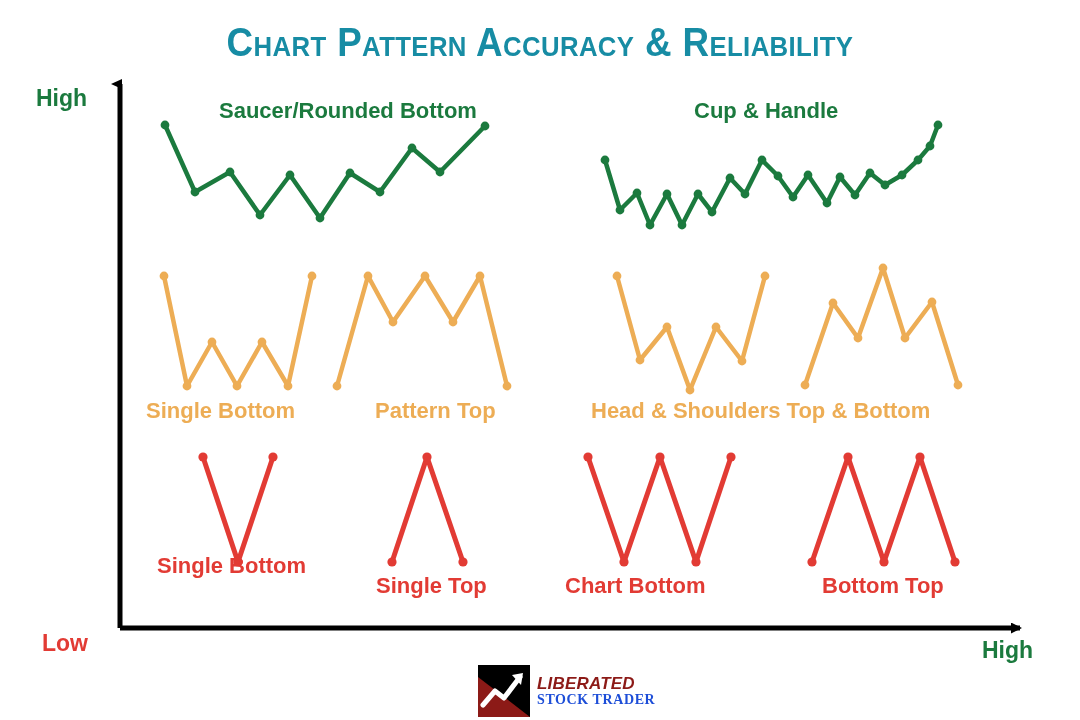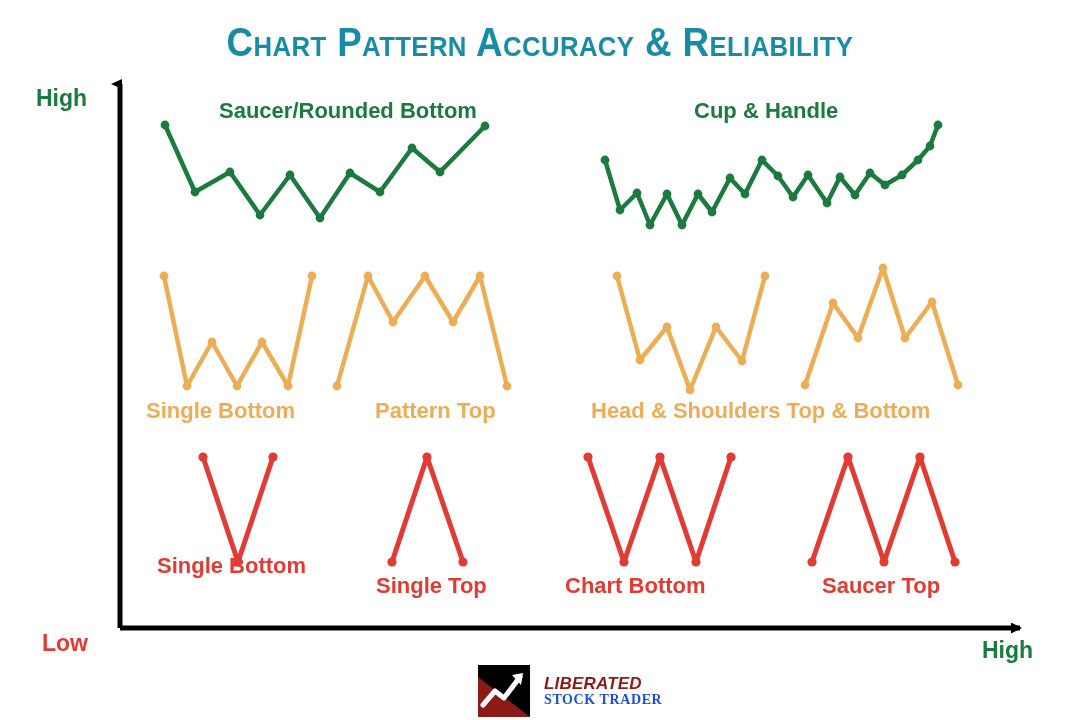--- a/index.html
+++ b/index.html
@@ -71,21 +71,21 @@
   .plabel.amber  { color: #edad55; }
   .plabel.red    { color: #e23b34; }
 
   
   .logo {
     position: absolute;
     left: 478px;
     top: 665px;
     display: flex;
     align-items: center;
-    gap: 14px;
+    gap: 7px;
   }
   .logo-mark {
     width: 52px;
     height: 52px;
     position: relative;
     background: #000000;
     overflow: hidden;
     flex: 0 0 auto;
   }
   .logo-mark .wedge {
@@ -255,21 +255,21 @@
 
   <div id="labels-layer">
       <div class="plabel green" style="left: 176px; top: 98px; margin-left: 43px;">Saucer/Rounded Bottom</div>
       <div class="plabel green" style="left: 694px; top: 98px;">Cup &amp; Handle</div>
       <div class="plabel amber" style="left: 146px; top: 398px;">Single Bottom</div>
       <div class="plabel amber" style="left: 375px; top: 398px;">Pattern Top</div>
       <div class="plabel amber" style="left: 591px; top: 398px;">Head &amp; Shoulders Top &amp; Bottom</div>
       <div class="plabel red" style="left: 157px; top: 553px;">Single Bottom</div>
       <div class="plabel red" style="left: 376px; top: 573px;">Single Top</div>
       <div class="plabel red" style="left: 565px; top: 573px;">Chart Bottom</div>
-      <div class="plabel red" style="left: 822px; top: 573px;">Saucer Top</div>
+      <div class="plabel red" style="left: 822px; top: 573px;">Bottom Top</div>
     </div>
 
   <div class="logo">
     <div class="logo-mark">
       <div class="wedge"></div>
       <svg width="52" height="52" viewBox="0 0 52 52" style="position:absolute;left:0;top:0;">
         <polyline points="5,40 17,26 26,33 42,12" fill="none" stroke="#ffffff" stroke-width="5" stroke-linejoin="round" stroke-linecap="round"></polyline>
         <polygon points="34,10 45,8 43,20" fill="#ffffff"></polygon>
       </svg>
     </div>

